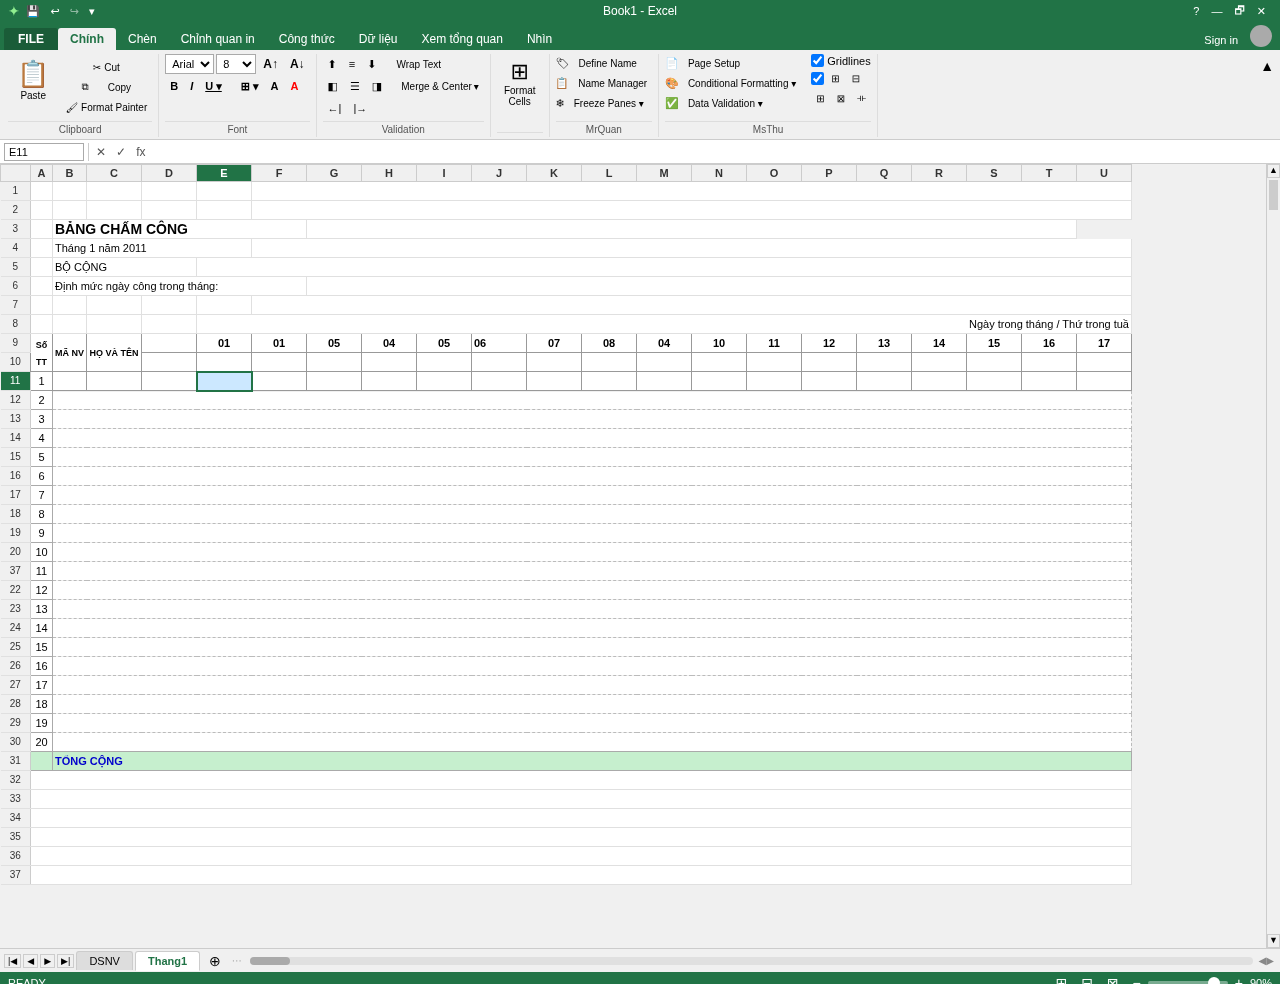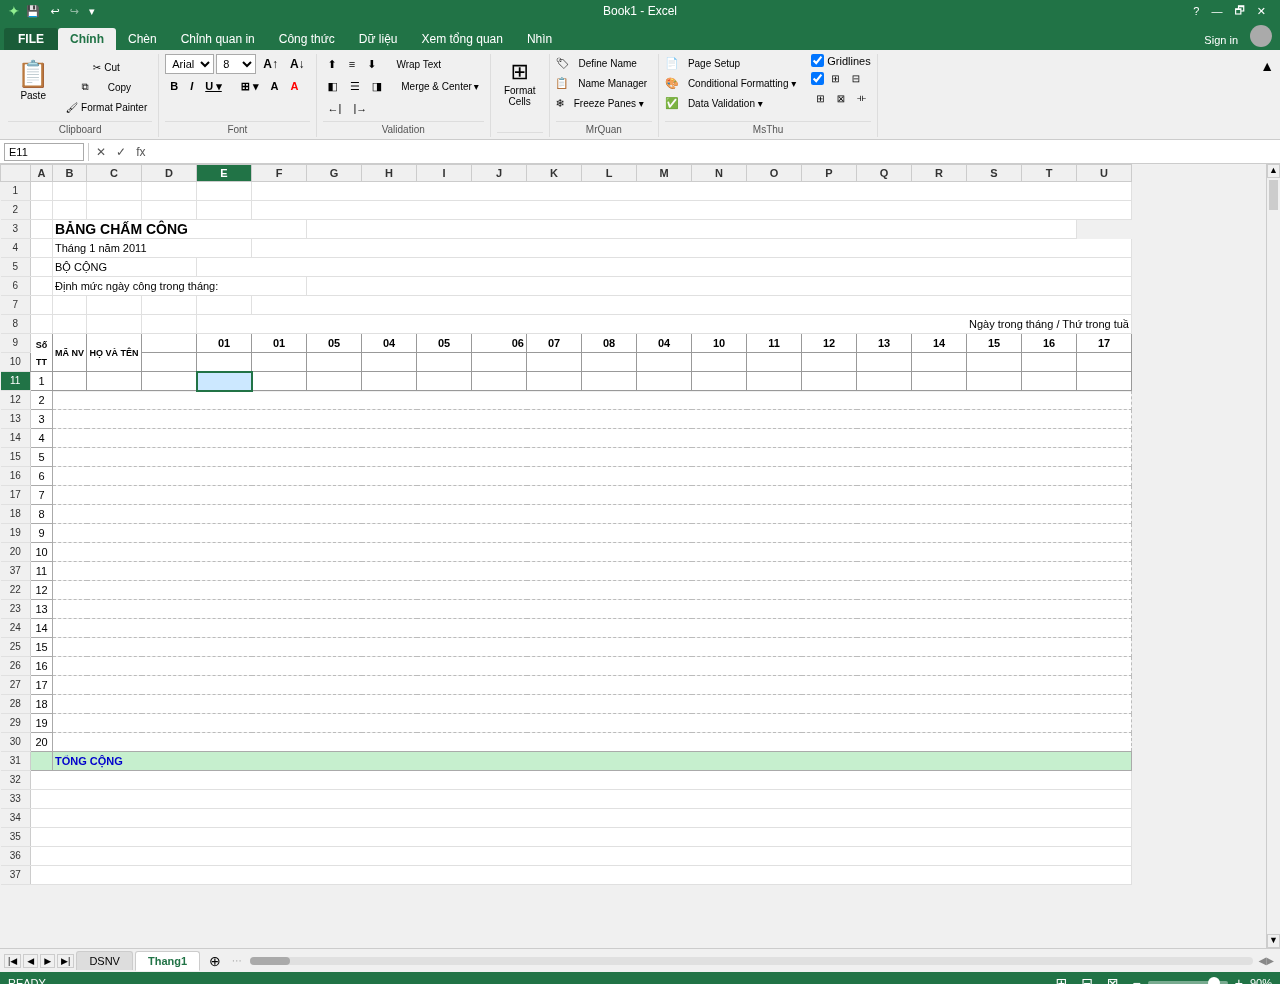--- a/index.html
+++ b/index.html
@@ -553,21 +553,21 @@
           <td class="row-header">9</td>
           <td class="cell header-cell" style="border:1px solid #999;text-align:center;" rowspan="2"><span style="font-size:9px;">Số<br>TT</span></td>
           <td class="cell header-cell" style="border:1px solid #999;text-align:center;" rowspan="2"><span style="font-size:9px;">MÃ NV</span></td>
           <td class="cell header-cell" style="border:1px solid #999;text-align:center;" rowspan="2"><span style="font-size:9px;">HỌ VÀ TÊN</span></td>
           <td class="cell" style="border:1px solid #999;"></td>
           <td class="cell header-cell" style="border:1px solid #999;text-align:center;">01</td>
           <td class="cell header-cell" style="border:1px solid #999;text-align:center;">01</td>
           <td class="cell header-cell" style="border:1px solid #999;text-align:center;">05</td>
           <td class="cell header-cell" style="border:1px solid #999;text-align:center;">04</td>
           <td class="cell header-cell" style="border:1px solid #999;text-align:center;">05</td>
-          <td class="cell header-cell" style="border:1px solid #999;text-align:right;">06</td>
+          <td class="cell header-cell" style="border:1px solid #999;text-align:left;">06</td>
           <td class="cell header-cell" style="border:1px solid #999;text-align:center;">07</td>
           <td class="cell header-cell" style="border:1px solid #999;text-align:center;">08</td>
           <td class="cell header-cell" style="border:1px solid #999;text-align:center;">04</td>
           <td class="cell header-cell" style="border:1px solid #999;text-align:center;">10</td>
           <td class="cell header-cell" style="border:1px solid #999;text-align:center;">11</td>
           <td class="cell header-cell" style="border:1px solid #999;text-align:center;">12</td>
           <td class="cell header-cell" style="border:1px solid #999;text-align:center;">13</td>
           <td class="cell header-cell" style="border:1px solid #999;text-align:center;">14</td>
           <td class="cell header-cell" style="border:1px solid #999;text-align:center;">15</td>
           <td class="cell header-cell" style="border:1px solid #999;text-align:center;">16</td>

